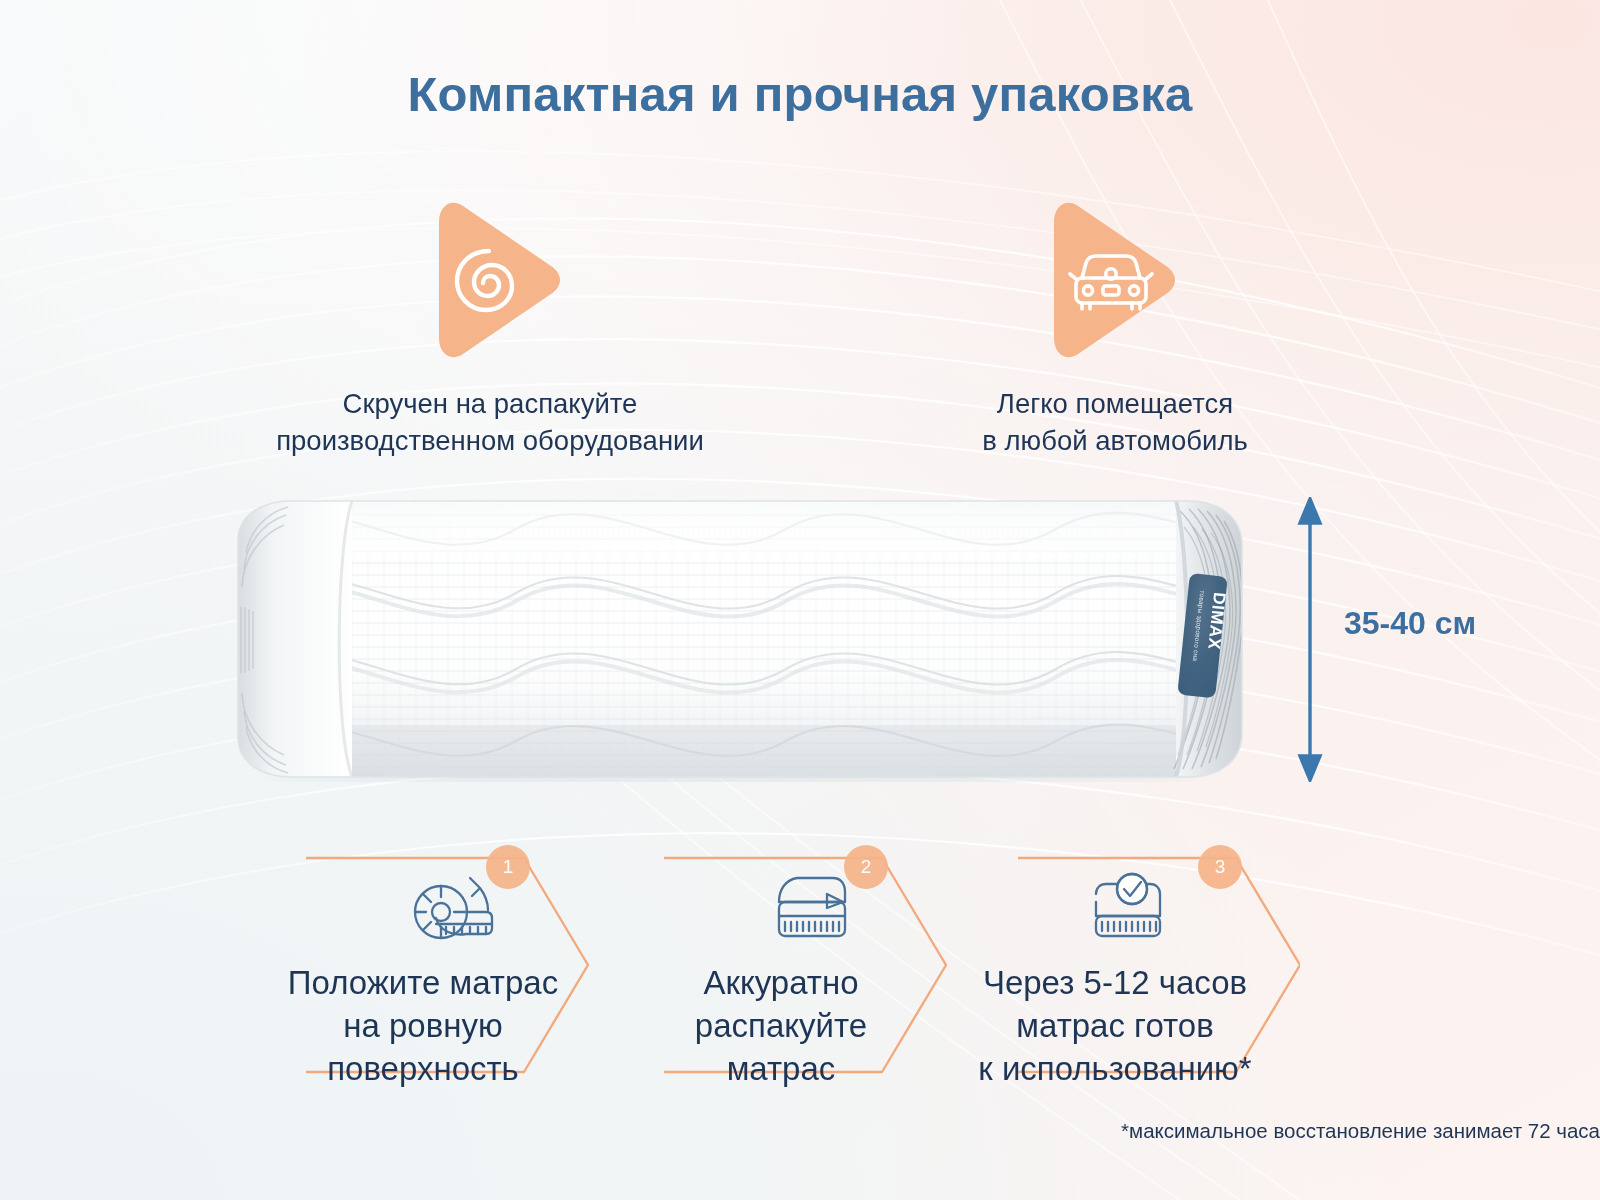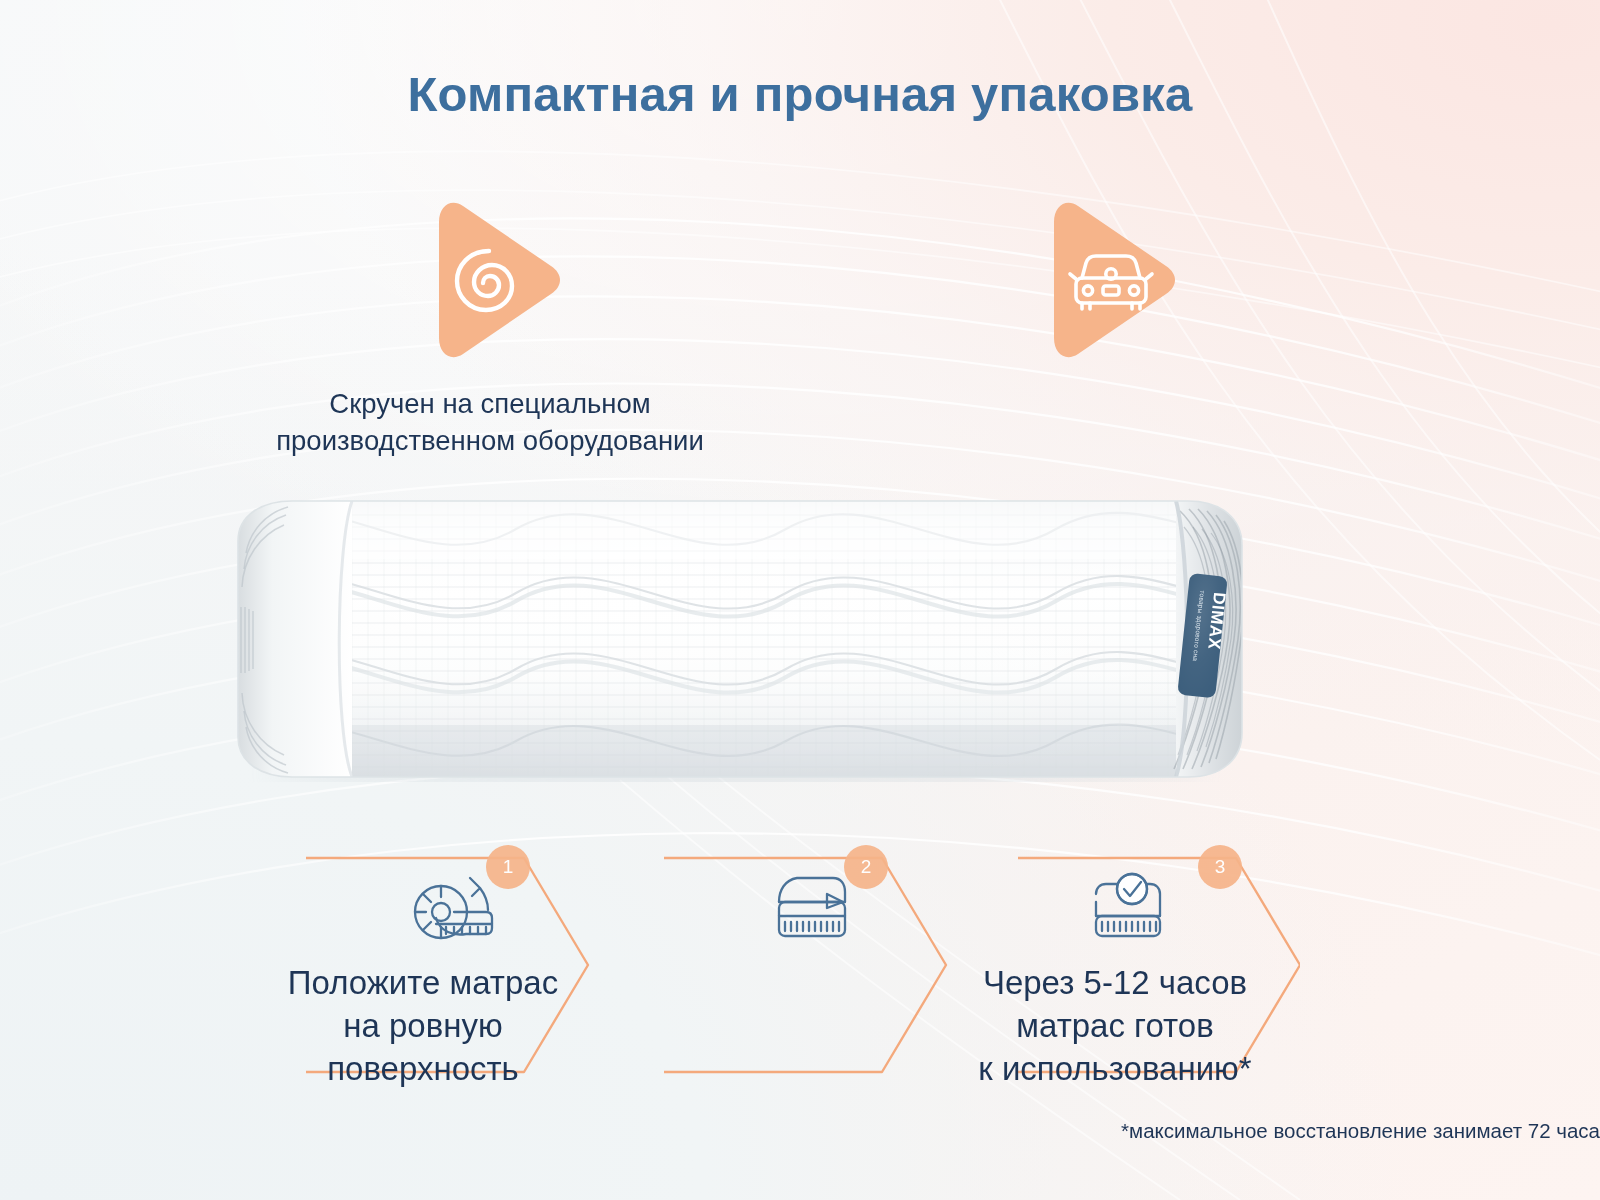--- a/index.html
+++ b/index.html
@@ -128,40 +128,42 @@
     <div class="feat-tri">
       <svg width="170" height="160" viewBox="0 0 170 160">
         <path d="M34 22 C34 6 46 -2 58 6 L146 66 C158 74 158 86 146 94 L58 154 C46 162 34 154 34 138 Z" fill="#f6b48a"></path>
         <g transform="translate(51,48)" fill="none" stroke="#ffffff" stroke-width="4.4" stroke-linecap="round">
           <path d="M33 3 C13 3, 1 18, 1 33 C1 48, 13 62, 30 62 C45 62, 56 51, 56 38
                    C56 26, 47 17, 36 17 C26 17, 18 25, 18 34 C18 42, 24 48, 32 48
                    C38 48, 43 43, 43 37 C43 32, 39 28, 34 28 C30 28, 27 31, 27 35"></path>
         </g>
       </svg>
     </div>
-    <div class="feat-cap">Скручен на специальном
+    <div class="feat-cap">Скручен на распакуйте
 производственном оборудовании</div>
   </div>
 
   <div class="feature" id="feature-2">
     <div class="feat-tri">
       <svg width="170" height="160" viewBox="0 0 170 160">
         <path d="M24 22 C24 6 36 -2 48 6 L136 66 C148 74 148 86 136 94 L48 154 C36 162 24 154 24 138 Z" fill="#f6b48a"></path>
         <g transform="translate(40,52)" fill="none" stroke="#ffffff" stroke-width="3.6" stroke-linecap="round" stroke-linejoin="round">
           <path d="M12 26 L16 11 C17.5 6 21 4 26 4 L56 4 C61 4 64.5 6 66 11 L70 26"></path>
           <rect x="6" y="26" width="70" height="25" rx="6"></rect>
           <circle cx="18" cy="38.5" r="4.6"></circle>
           <circle cx="64" cy="38.5" r="4.6"></circle>
           <rect x="33" y="34" width="16" height="9" rx="2.5"></rect>
           <circle cx="41" cy="22" r="5.2"></circle>
           <path d="M12 51 L12 57 M20 51 L20 57 M62 51 L62 57 M70 51 L70 57"></path>
           <path d="M6 27 L0 22 M76 27 L82 22"></path>
         </g>
       </svg>
     </div>
+    <div class="feat-cap">Легко помещается
+в любой автомобиль</div>
   </div>
 
   <div id="roll-wrap">
     <svg width="1100" height="285" viewBox="0 0 1100 285">
       <defs>
         <linearGradient id="rollBody" x1="0" y1="0" x2="0" y2="1">
           <stop offset="0" stop-color="#e9ecee"></stop>
           <stop offset="0.10" stop-color="#f6f8f9"></stop>
           <stop offset="0.34" stop-color="#ffffff"></stop>
           <stop offset="0.62" stop-color="#fbfcfc"></stop>
@@ -280,20 +282,30 @@
 
       <g transform="translate(1014,76) rotate(6)">
         <rect x="0" y="0" width="38" height="122" rx="8" fill="#3d5f7d"></rect>
         <rect x="0" y="0" width="38" height="122" rx="8" fill="url(#sheen)" opacity="0.12"></rect>
         <text x="26" y="16" transform="rotate(90,26,16)" font-family="Liberation Sans, sans-serif" font-size="17" font-weight="bold" fill="#ffffff" letter-spacing="0.6">DIMAX</text>
         <text x="12" y="16" transform="rotate(90,12,16)" font-family="Liberation Sans, sans-serif" font-size="6.6" fill="#dfe8ef" letter-spacing="0.2">товары здорового сна</text>
       </g>
     </svg>
   </div>
 
+  <div id="dim">
+    <svg width="280" height="285" viewBox="0 0 280 285">
+      <g stroke="#3b78ad" stroke-width="3.4" fill="#3b78ad">
+        <line x1="20" y1="18" x2="20" y2="267" stroke-linecap="butt"></line>
+        <polygon points="20,2 30,26 10,26"></polygon>
+        <polygon points="20,283 30,259 10,259"></polygon>
+      </g>
+    </svg>
+    <div class="dim-text">35-40 см</div>
+  </div>
 
   <div id="steps">
 
     <div class="step" id="step-1">
       <svg class="step-chev" width="330" height="250" viewBox="0 0 330 250">
         <path d="M18 18 H236 L300 125 L236 232 H18" fill="none" stroke="#f4a97c" stroke-width="2.4" stroke-linejoin="round"></path>
       </svg>
       <div class="step-badge">1</div>
       <div class="step-ico">
         <svg width="86" height="80" viewBox="0 0 86 80" fill="none" stroke="#4a7298" stroke-width="2.3" stroke-linecap="round" stroke-linejoin="round">
@@ -321,20 +333,23 @@
         <svg width="80" height="72" viewBox="0 0 80 72" fill="none" stroke="#4a7298" stroke-width="2.3" stroke-linecap="round" stroke-linejoin="round">
           <path d="M8 30 C8 18, 14 8, 26 6 L62 6 C70 6, 74 12, 74 20 L74 30"></path>
           <path d="M8 30 H74"></path>
           <rect x="8" y="30" width="66" height="34" rx="6"></rect>
           <path d="M8 44 H74"></path>
           <path d="M14 50 V59 M20 50 V59 M26 50 V59 M32 50 V59 M38 50 V59
                    M44 50 V59 M50 50 V59 M56 50 V59 M62 50 V59 M68 50 V59"></path>
           <path d="M56 22 L72 30 L56 36 Z"></path>
         </svg>
       </div>
+      <div class="step-cap">Аккуратно
+распакуйте
+матрас</div>
     </div>
 
     <div class="step" id="step-3">
       <svg class="step-chev" width="330" height="250" viewBox="0 0 330 250">
         <path d="M48 18 H266 L330 125 L266 232 H48" fill="none" stroke="#f4a97c" stroke-width="2.4" stroke-linejoin="round"></path>
       </svg>
       <div class="step-badge">3</div>
       <div class="step-ico">
         <svg width="80" height="72" viewBox="0 0 80 72" fill="none" stroke="#4a7298" stroke-width="2.3" stroke-linecap="round" stroke-linejoin="round">
           <path d="M8 22 C8 16, 12 12, 18 12 L62 12 C68 12, 72 16, 72 22 L72 44"></path>

